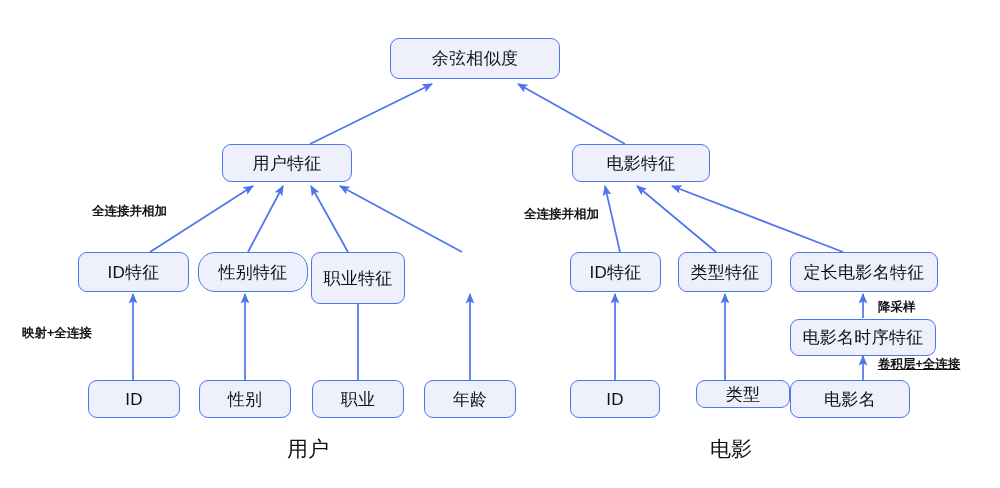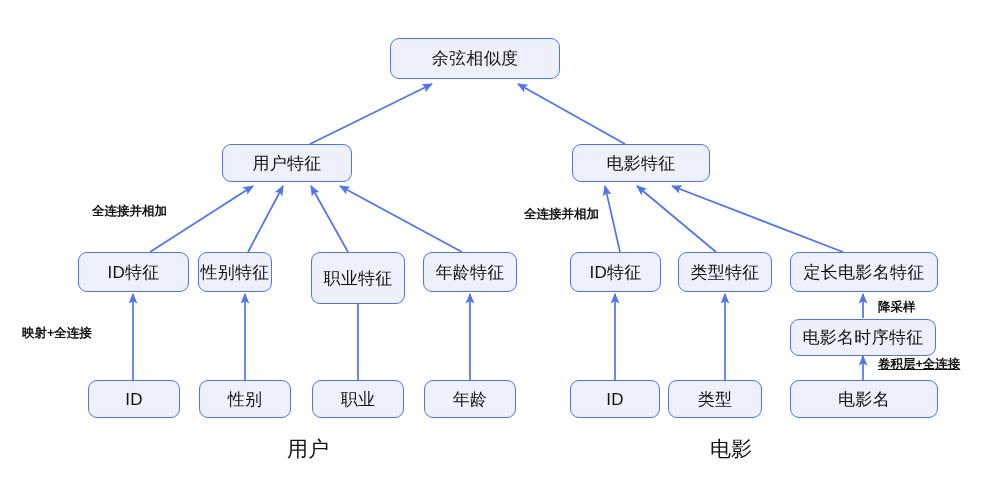--- a/index.html
+++ b/index.html
@@ -103,28 +103,25 @@
   <div class="node" style="left:222px; top:144px; width:130px; height:38px;">
     <span>用户特征</span>
   </div>
   <div class="node" style="left:572px; top:144px; width:138px; height:38px;">
     <span>电影特征</span>
   </div>
 
   <div class="node" style="left:78px; top:252px; width:111px; height:40px;">
     <span>ID特征</span>
   </div>
-  <div class="node" style="left:198px; top:252px; width:74px; height:40px;">
+  <div class="node" style="left:198px; top:252px; width:110px; height:40px;border-radius:17px;">
     <span>性别特征</span>
   </div>
   <div class="node" style="left:311px; top:252px; width:94px; height:52px;">
     <span>职业特征</span>
-  </div>
-  <div class="node" style="left:423px; top:252px; width:94px; height:40px;">
-    <span>年龄特征</span>
   </div>
 
   <div class="node" style="left:570px; top:252px; width:91px; height:40px;">
     <span>ID特征</span>
   </div>
   <div class="node" style="left:678px; top:252px; width:94px; height:40px;">
     <span>类型特征</span>
   </div>
   <div class="node" style="left:790px; top:252px; width:148px; height:40px;">
     <span>定长电影名特征</span>
@@ -143,24 +140,24 @@
   <div class="node" style="left:312px; top:380px; width:92px; height:38px;">
     <span>职业</span>
   </div>
   <div class="node" style="left:424px; top:380px; width:92px; height:38px;">
     <span>年龄</span>
   </div>
 
   <div class="node" style="left:570px; top:380px; width:90px; height:38px;">
     <span>ID</span>
   </div>
-  <div class="node" style="left:668px; top:380px; width:94px; height:38px;">
+  <div class="node" style="left:696px; top:380px; width:94px; height:28px;">
     <span>类型</span>
   </div>
-  <div class="node" style="left:790px; top:380px; width:148px; height:38px;">
+  <div class="node" style="left:790px; top:380px; width:120px; height:38px;">
     <span>电影名</span>
   </div>
 
   <div class="edge-label" style="left:92px; top:205px;">全连接并相加</div>
   <div class="edge-label" style="left:524px; top:208px;">全连接并相加</div>
   <div class="edge-label" style="left:22px; top:327px;">映射+全连接</div>
   <div class="edge-label" style="left:878px; top:301px;">降采样</div>
   <div class="edge-label" style="left:878px; top:358px;text-decoration:underline;">卷积层+全连接</div>
 
   <div class="group-caption" style="left:287px; top:438px;">用户</div>

